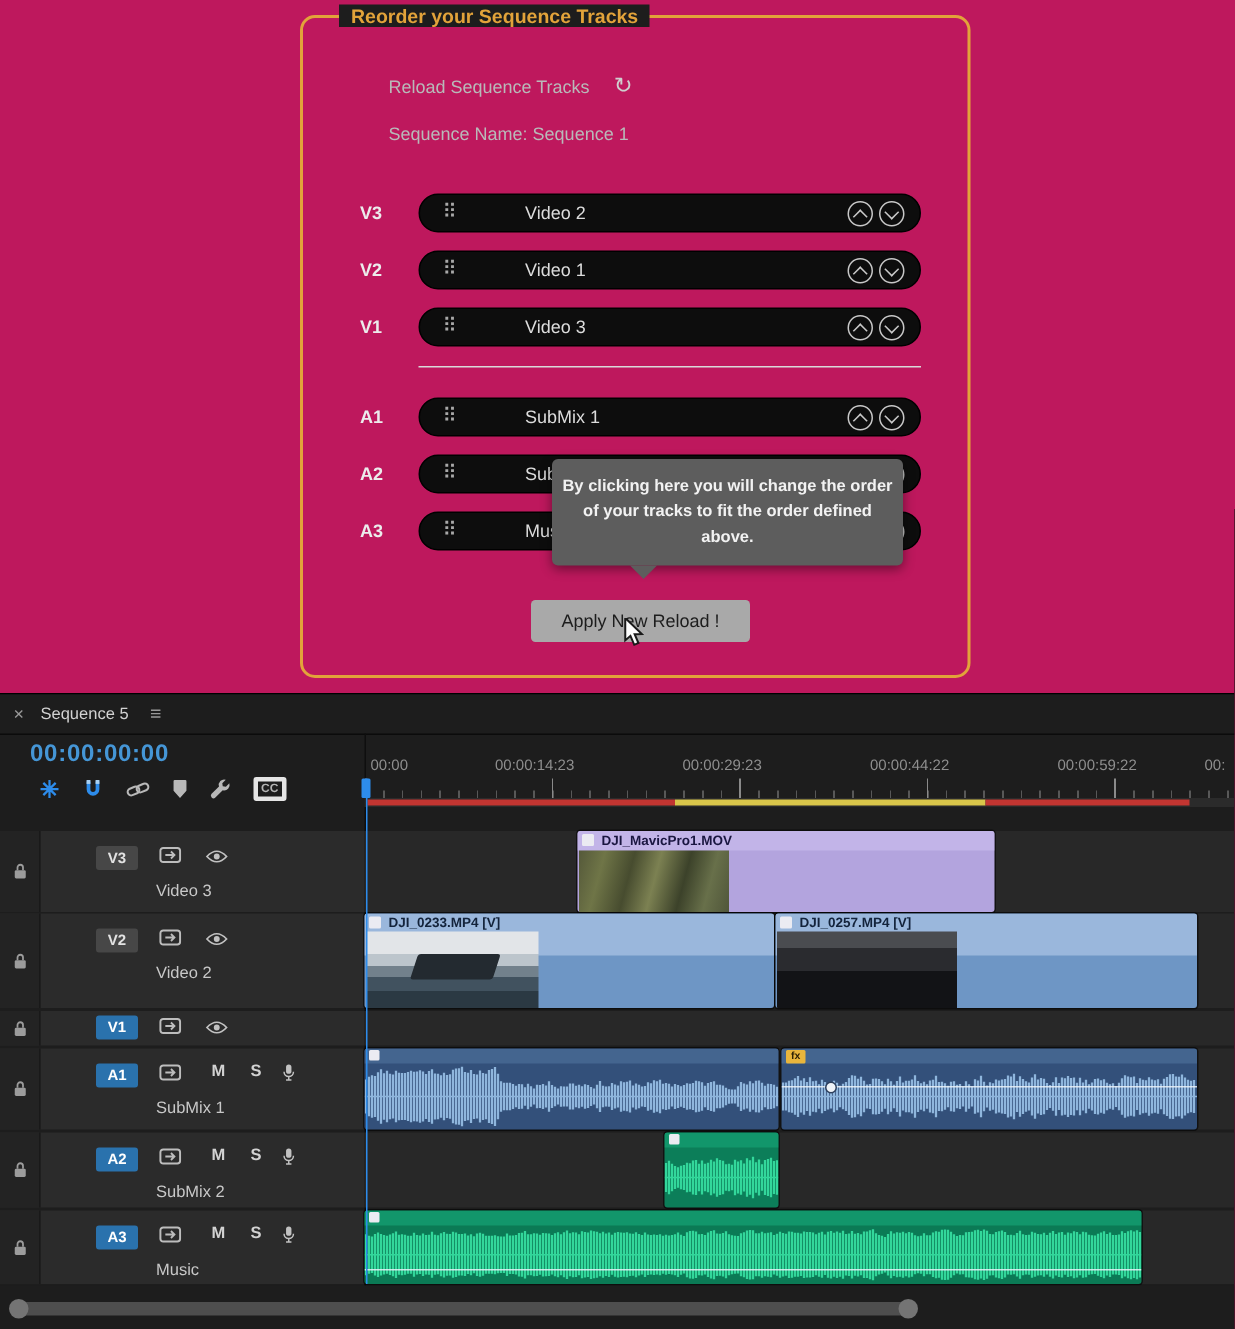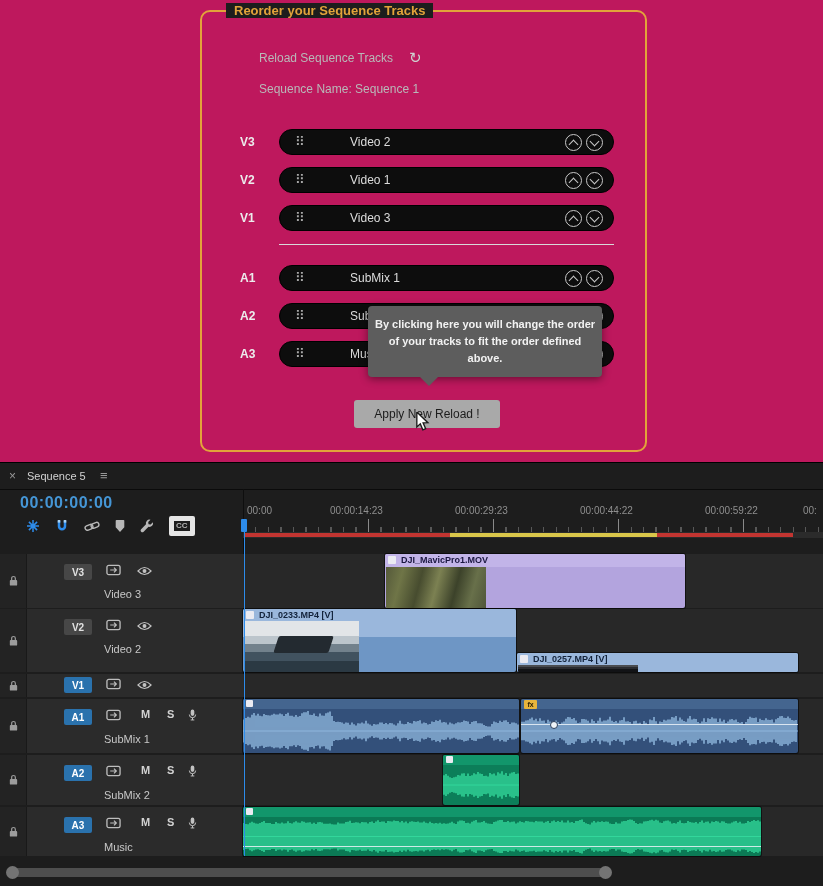--- a/index.html
+++ b/index.html
@@ -46,21 +46,21 @@
             border-top:1px solid #000;}
   .tab-bar{position:absolute;left:0;top:0;right:0;height:26px;background:#1d1d1d;border-bottom:1px solid #0b0b0b;}
   .tab-close{position:absolute;left:9px;top:6px;color:#999;font-size:12px;cursor:pointer;}
   .tab-label{position:absolute;left:27px;top:7px;color:#d2d2d2;font-size:11px;}
   .tab-menu{position:absolute;left:100px;top:5px;color:#999;font-size:13px;cursor:pointer;}
 
   .tc{position:absolute;left:20px;top:31px;color:var(--timecode-blue,#4596D6);
       font-size:16px;font-weight:bold;letter-spacing:.5px;}
   .tools{position:absolute;left:26px;top:55px;display:flex;gap:15px;align-items:center;height:16px;}
   .tools .icon{display:inline-flex;cursor:pointer;}
-  .cc-box{border:5px solid #e5e5e5;border-radius:2px;color:#b4b4b4;font-size:8px;font-weight:bold;
+  .cc-box{border:3px solid #e5e5e5;border-radius:2px;color:#b4b4b4;font-size:8px;font-weight:bold;
           padding:1px 2px;line-height:1;cursor:pointer;}
 
   .col-sep{position:absolute;left:243px;top:26px;bottom:0;width:1px;background:#0e0e0e;}
 
   .ruler{position:absolute;left:243px;top:42px;width:580px;height:14px;overflow:hidden;}
   .rlabel{position:absolute;top:0;color:#8f8f8f;font-size:10px;white-space:nowrap;}
   .rl0{left:4px}.rl1{left:87px}.rl2{left:212px}.rl3{left:337px}.rl4{left:462px}.rl5{left:560px}
   .ruler-ticks{position:absolute;left:243px;top:56px;width:580px;height:13px;cursor:pointer;
     background-image:repeating-linear-gradient(90deg,#8a8a8a 0 1px,transparent 1px 125px),
                      repeating-linear-gradient(90deg,#585858 0 1px,transparent 1px 12.5px);
@@ -91,26 +91,26 @@
   .tname{position:absolute;left:104px;top:34px;color:#c8c8c8;font-size:11px;white-space:nowrap;}
 
   .clip{position:absolute;top:0;bottom:0;border-radius:2px;overflow:hidden;
         box-shadow:0 0 0 1px rgba(0,0,0,.55);cursor:pointer;}
   .clip-strip{position:absolute;left:0;right:0;top:0;height:28px;font-size:9px;font-weight:bold;
               line-height:12px;padding-left:16px;white-space:nowrap;overflow:hidden;box-sizing:border-box;}
   .cbadge{position:absolute;left:3px;top:2px;width:8px;height:8px;background:#ebebf2;border-radius:1px;}
   .fxbadge{position:absolute;left:3px;top:1px;width:13px;height:9px;background:#E8B53C;color:#2e2105;
            font-size:7px;font-weight:bold;line-height:9px;text-align:center;border-radius:1px;z-index:2;}
 
-  .clip-v3{left:142px;width:300px;background:var(--clip-purple,#B3A4DE);}
+  .clip-v3{left:142px;width:278px;background:var(--clip-purple,#B3A4DE);}
   .clip-v3 .clip-strip{height:13px;line-height:13px;background:var(--clip-purple-strip,#C2B4E8);color:#1a1640;}
   .thumb{position:absolute;top:13px;bottom:0;left:1px;}
   .thumb-terrain{width:100px;background:linear-gradient(105deg,#55593a 0%,#6f7547 16%,#474c2f 34%,#7c8152 50%,#3c422a 68%,#68704a 84%,#50563a 100%);}
   .clip-v2a{left:0;width:273px;background:var(--clip-blue,#6E96C5);}
-  .clip-v2b{left:274px;width:281px;background:var(--clip-blue,#6E96C5);margin-top:44px;}
+  .clip-v2b{left:274px;width:281px;background:var(--clip-blue,#6E96C5);}
   .clip-v2a .clip-strip,.clip-v2b .clip-strip{background:var(--clip-blue-strip,#9AB7DC);color:#13233b;}
   .thumb-boat{top:12px;width:115px;background:linear-gradient(180deg,#e2e5e8 0 30%,#bcc5cc 30% 45%,#72818c 45% 60%,#41525f 60% 78%,#2b3943 78% 100%);}
   .boat-shape{position:absolute;left:28%;top:30%;width:48%;height:34%;background:#232a30;transform:skewX(-18deg);border-radius:2px;}
   .thumb-road{top:12px;width:120px;background:linear-gradient(180deg,#4a4c50 0 22%,#2a2b2f 22% 52%,#121316 52% 100%);}
 
   .aclip-strip{position:absolute;left:0;right:0;top:0;height:10px;}
   .aclip-strip .cbadge{top:1px;width:7px;height:7px;}
   .clip-a1a{left:0;width:276px;background:var(--audio-clip-blue,#33507A);}
   .clip-a1b{left:278px;width:277px;background:var(--audio-clip-blue,#33507A);}
   .clip-a1a .aclip-strip,.clip-a1b .aclip-strip{background:#44658F;}

